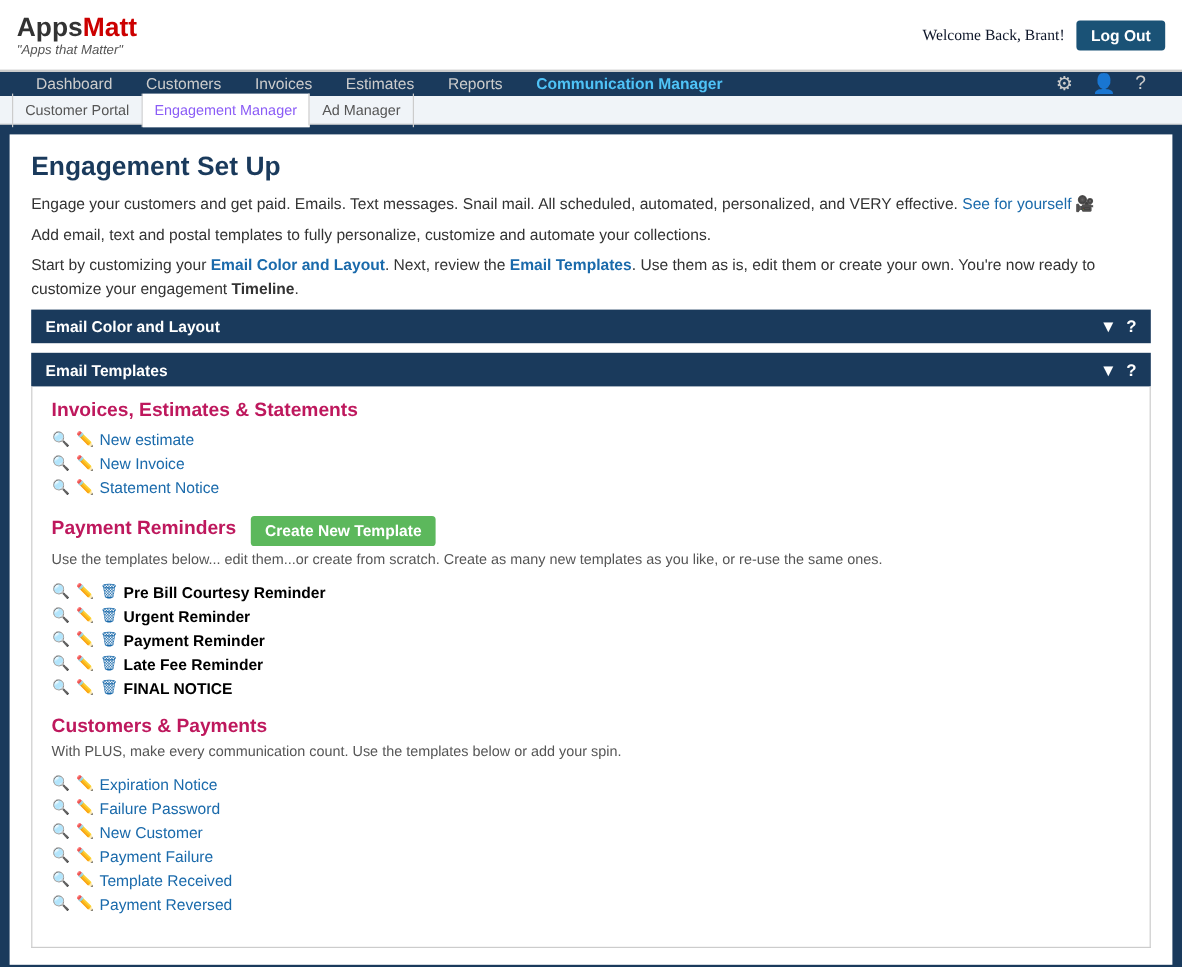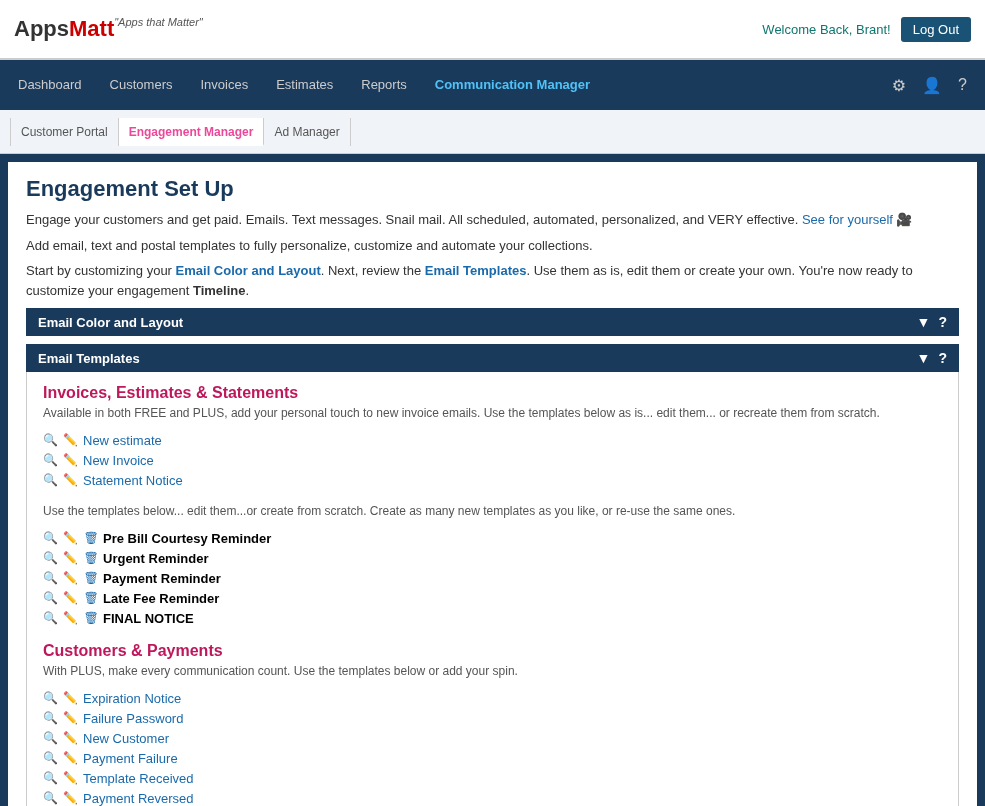--- a/index.html
+++ b/index.html
@@ -8,44 +8,45 @@
     
     .top-header {
       background: #fff;
       border-bottom: 2px solid #ccc;
       display: flex;
       align-items: center;
       justify-content: space-between;
       padding: 8px 14px;
       height: 60px;
     }
-    .logo-area { display: flex; flex-direction: row; }
+    .logo-area { display: flex; flex-direction: column; }
     .logo-text { font-size: 22px; font-weight: bold; }
     .logo-apps { color: #333; }
     .logo-matt { color: #cc0000; }
     .logo-tagline { font-size: 11px; color: #555; font-style: italic; }
     .header-right { display: flex; align-items: center; gap: 10px; }
-    .welcome-text { font-size: 13px; color: #0f766e; }
+    .welcome-text { font-size: 13px; color: #0f172a; font-family: Liberation Serif, serif; }
     .logout-btn {
       background: #1a5276;
       color: #fff;
       border: none;
       padding: 5px 12px;
       border-radius: 3px;
       cursor: pointer;
       font-size: 13px;
+      font-weight: bold;
     }
 
     
     .main-nav {
       background: #1a3a5c;
       display: flex;
       align-items: center;
-      height: 50px;
-      padding: 0 4px;
+      height: 20px;
+      padding: 0 16px;
     }
     .main-nav a {
       color: #ccc;
       text-decoration: none;
       padding: 0 14px;
       height: 36px;
       line-height: 36px;
       font-size: 13px;
       display: inline-block;
     }
@@ -60,38 +61,38 @@
       padding: 2px 6px;
     }
 
     
     .sub-nav {
       background: #f0f4f8;
       border-bottom: 1px solid #ccc;
       display: flex;
       align-items: center;
       padding: 0 10px;
-      height: 44px;
+      height: 24px;
     }
     .sub-nav-item {
       font-size: 12px;
       color: #555;
       padding: 0 10px;
       height: 28px;
       line-height: 28px;
       cursor: pointer;
       text-decoration: none;
       border-right: 1px solid #ccc;
     }
     .sub-nav-item:first-child { border-left: 1px solid #ccc; }
     .sub-nav-item.active {
       background: #fff;
       border-bottom: 2px solid #fff;
-      font-weight: bold;
-      color: #ec4899;
+      font-weight: normal;
+      color: #8b5cf6;
     }
 
     
     .content {
       background: #1a3a5c;
       padding: 8px;
       min-height: 700px;
     }
     .content-inner {
       background: #fff;
@@ -244,41 +245,44 @@
       <div class="bar-icons">
         <span class="arrow-icon">▼</span>
         <span class="question-icon">?</span>
       </div>
     </div>
 
     <div class="section-content">
 
       <div>
         <h2 class="subsection-title">Invoices, Estimates &amp; Statements</h2>
-        <p class="subsection-desc">Available in both FREE and PLUS, add your personal touch to new invoice emails. Use the templates below as is... edit them... or recreate them from scratch.</p>
         <ul class="template-list">
           <li>
             <span class="icon-sm">🔍</span>
             <span class="icon-sm">✏️</span>
             <span class="item-link">New estimate</span>
           </li>
           <li>
             <span class="icon-sm">🔍</span>
             <span class="icon-sm">✏️</span>
             <span class="item-link">New Invoice</span>
           </li>
           <li>
             <span class="icon-sm">🔍</span>
             <span class="icon-sm">✏️</span>
             <span class="item-link">Statement Notice</span>
           </li>
         </ul>
       </div>
 
       <div>
+        <div class="payment-reminder-header">
+          <h2 class="subsection-title">Payment Reminders</h2>
+          <button class="create-btn">Create New Template</button>
+        </div>
         <p class="subsection-desc">Use the templates below... edit them...or create from scratch. Create as many new templates as you like, or re-use the same ones.</p>
         <ul class="template-list">
           <li>
             <span class="icon-sm">🔍</span>
             <span class="icon-sm">✏️</span>
             <span class="icon-sm">🗑</span>
             <span class="item-link bold-link">Pre Bill Courtesy Reminder</span>
           </li>
           <li>
             <span class="icon-sm">🔍</span>

